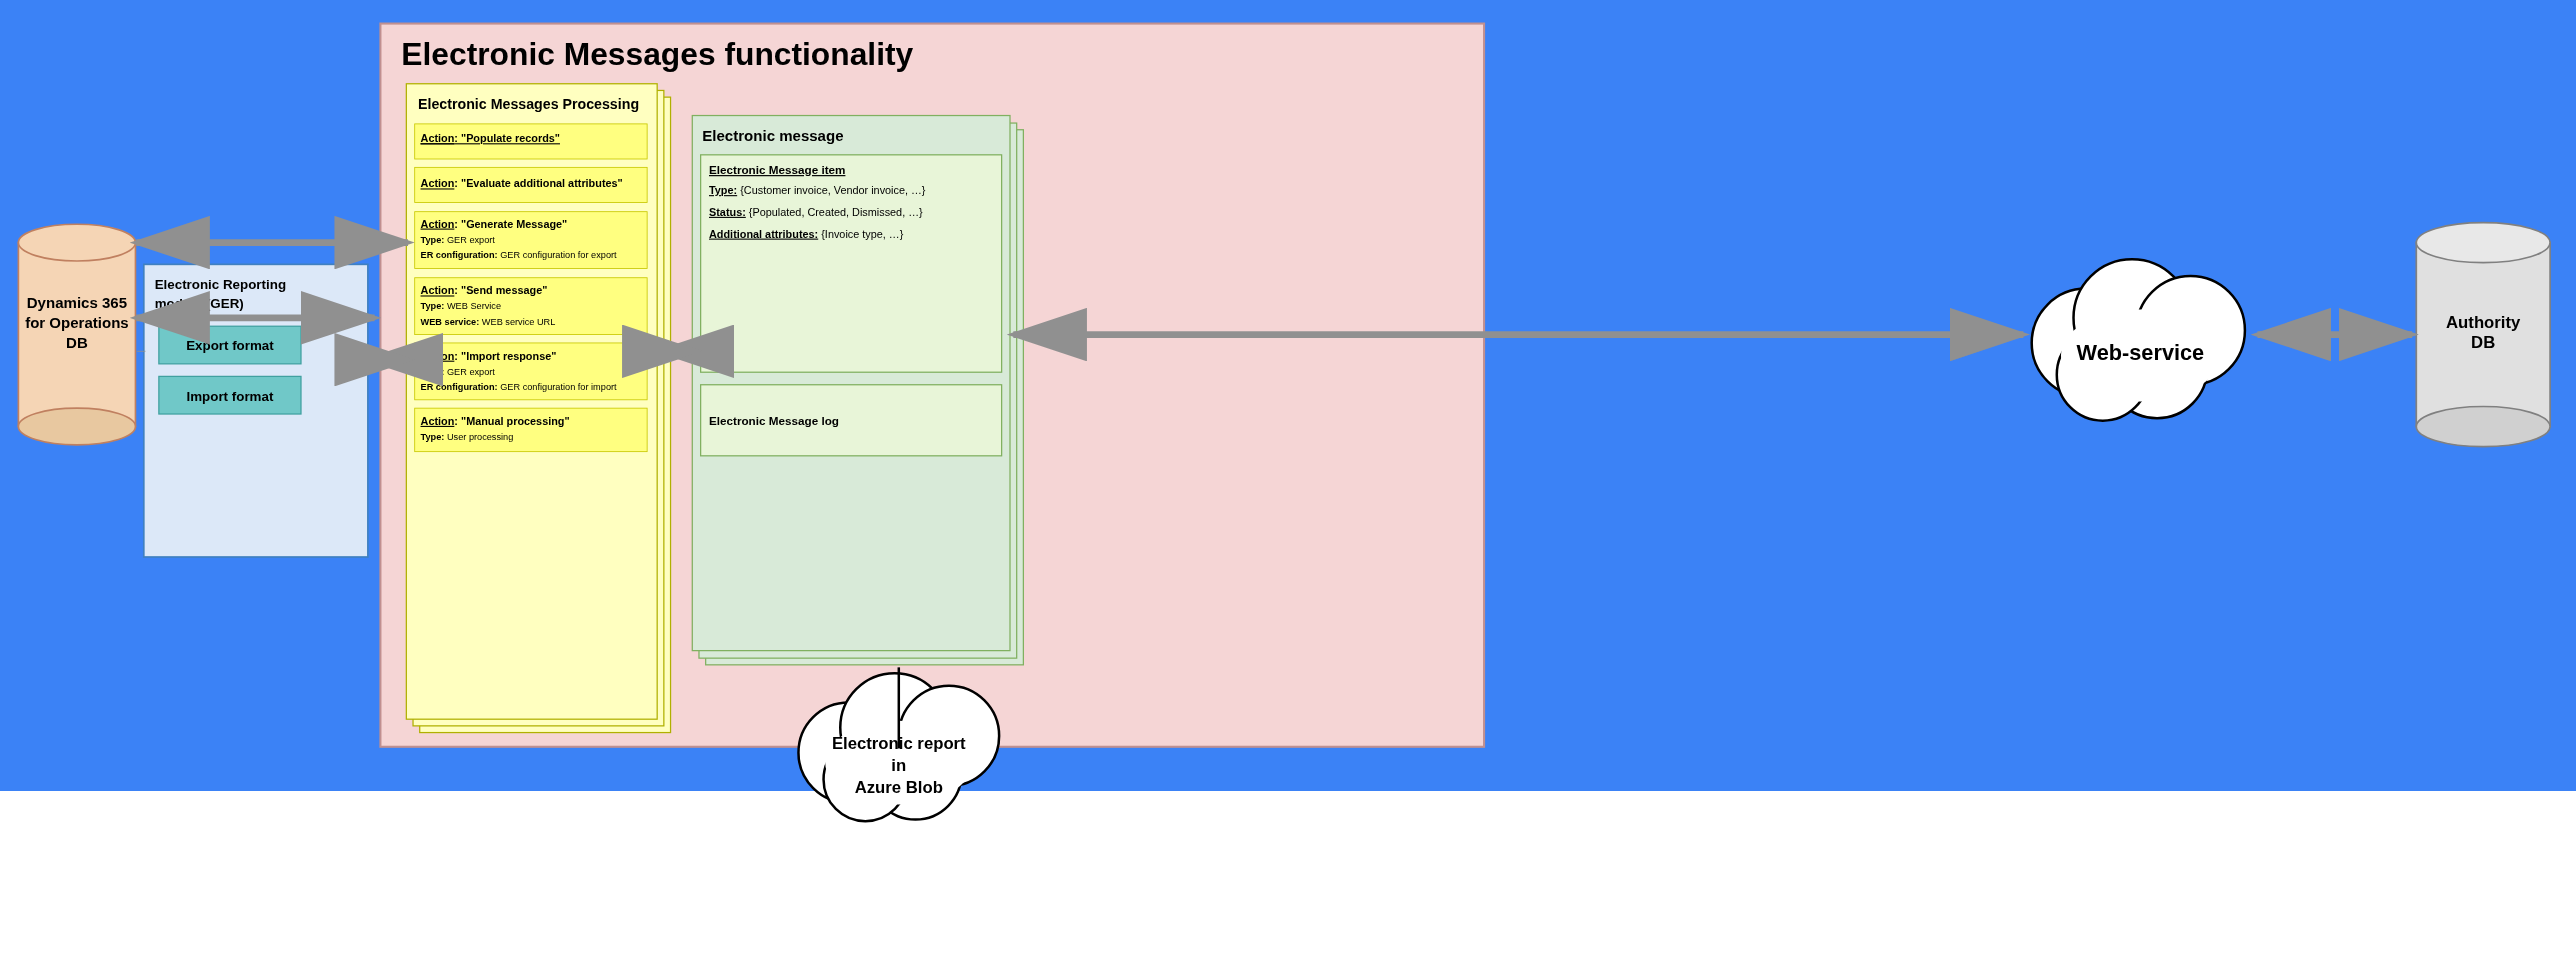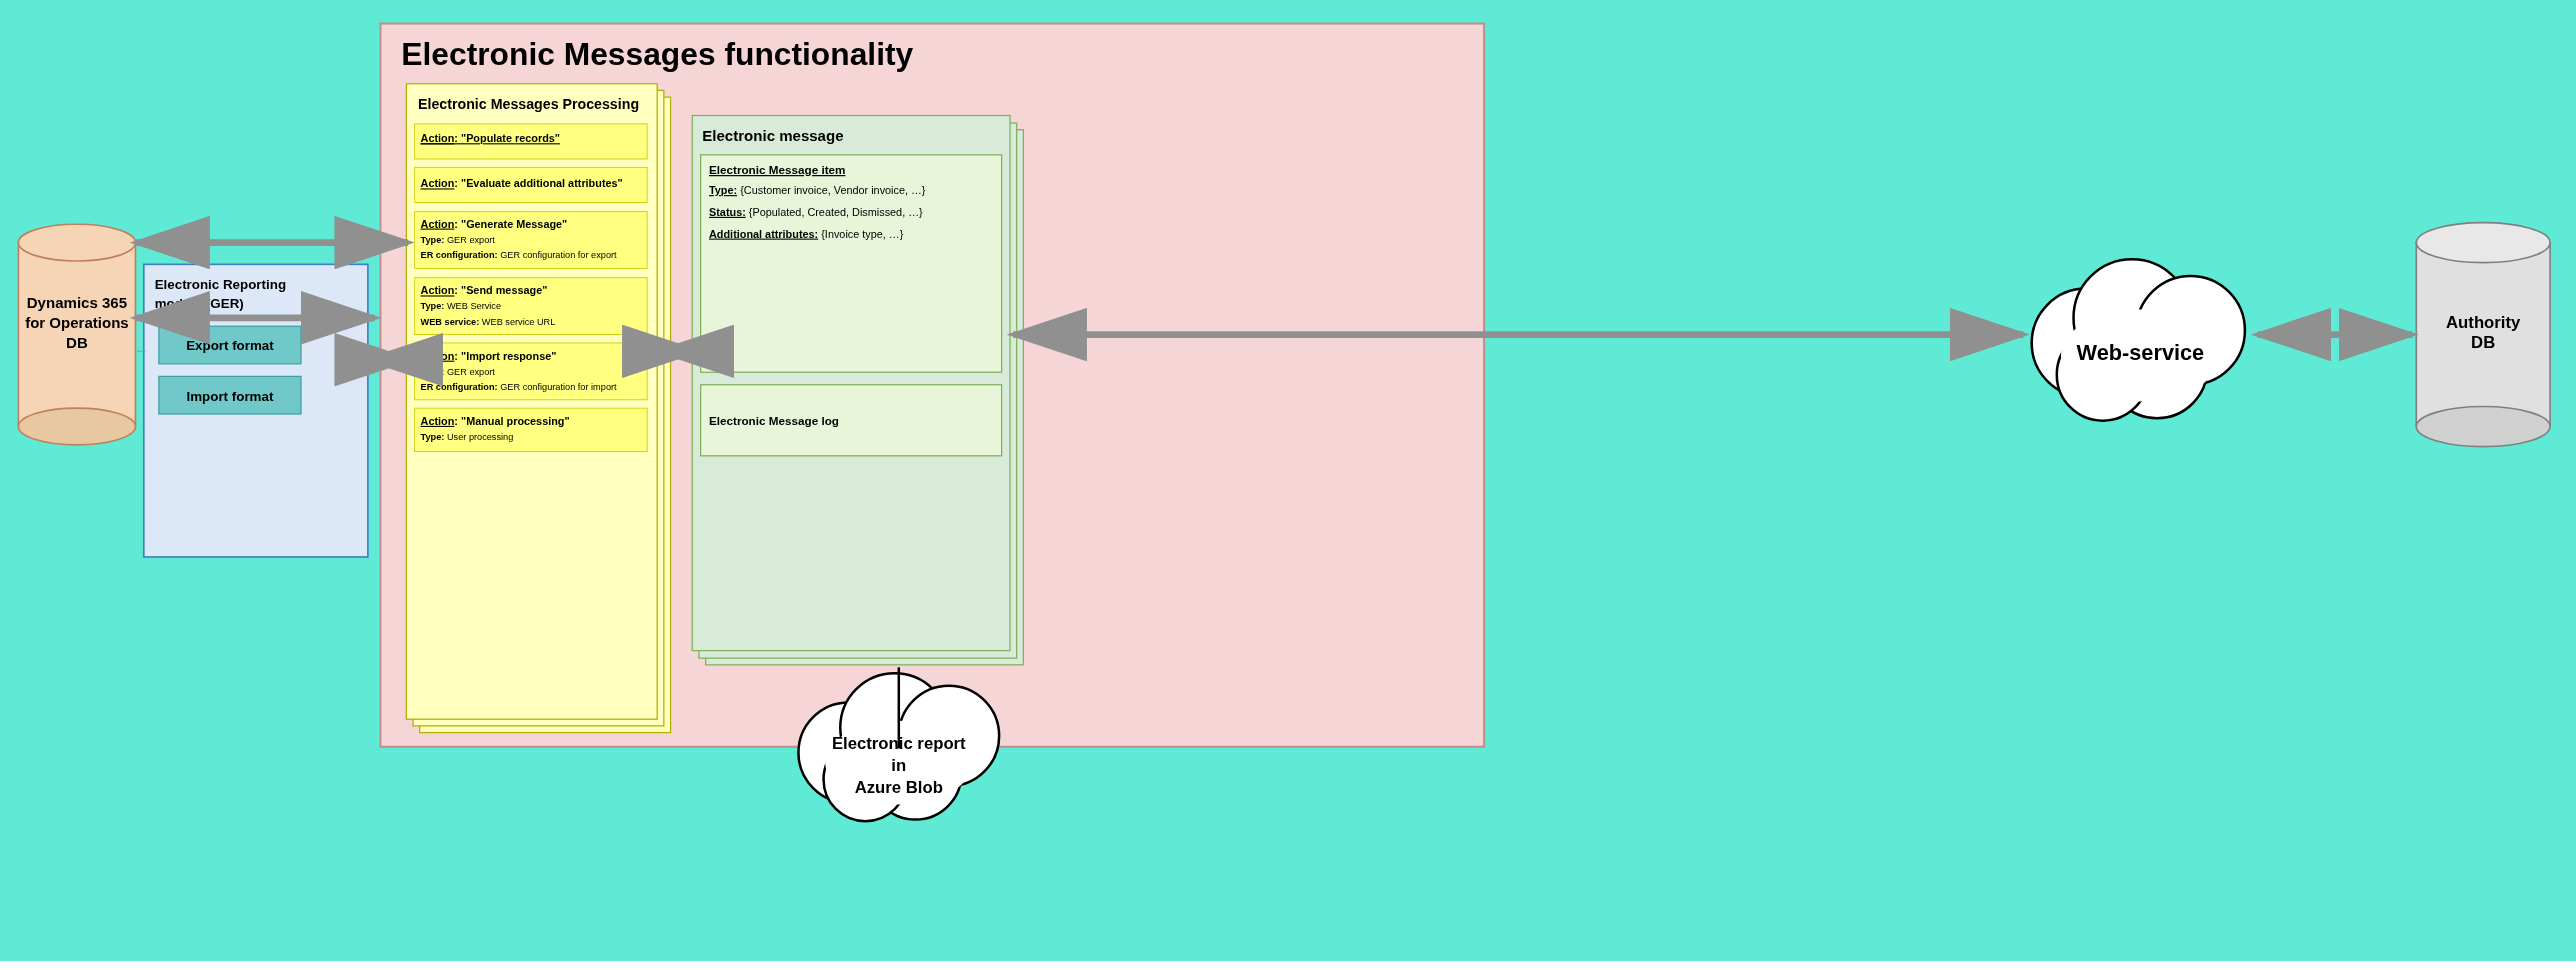--- a/index.html
+++ b/index.html
@@ -7,23 +7,23 @@
       background: #fff;
       font-family: Arial, sans-serif;
       width: 2576px;
       height: 971px;
       overflow: hidden;
       position: relative;
     }
 
     .diagram-container {
       width: 2576px;
-      height: 961px;
+      height: 791px;
       position: relative;
-      background: #5eead4;
+      background: #3b82f6;
       text-decoration: underline;
     }
 
     
     .svg-overlay {
       position: absolute;
       top: 0;
       left: 0;
       width: 2576px;
       height: 971px;

